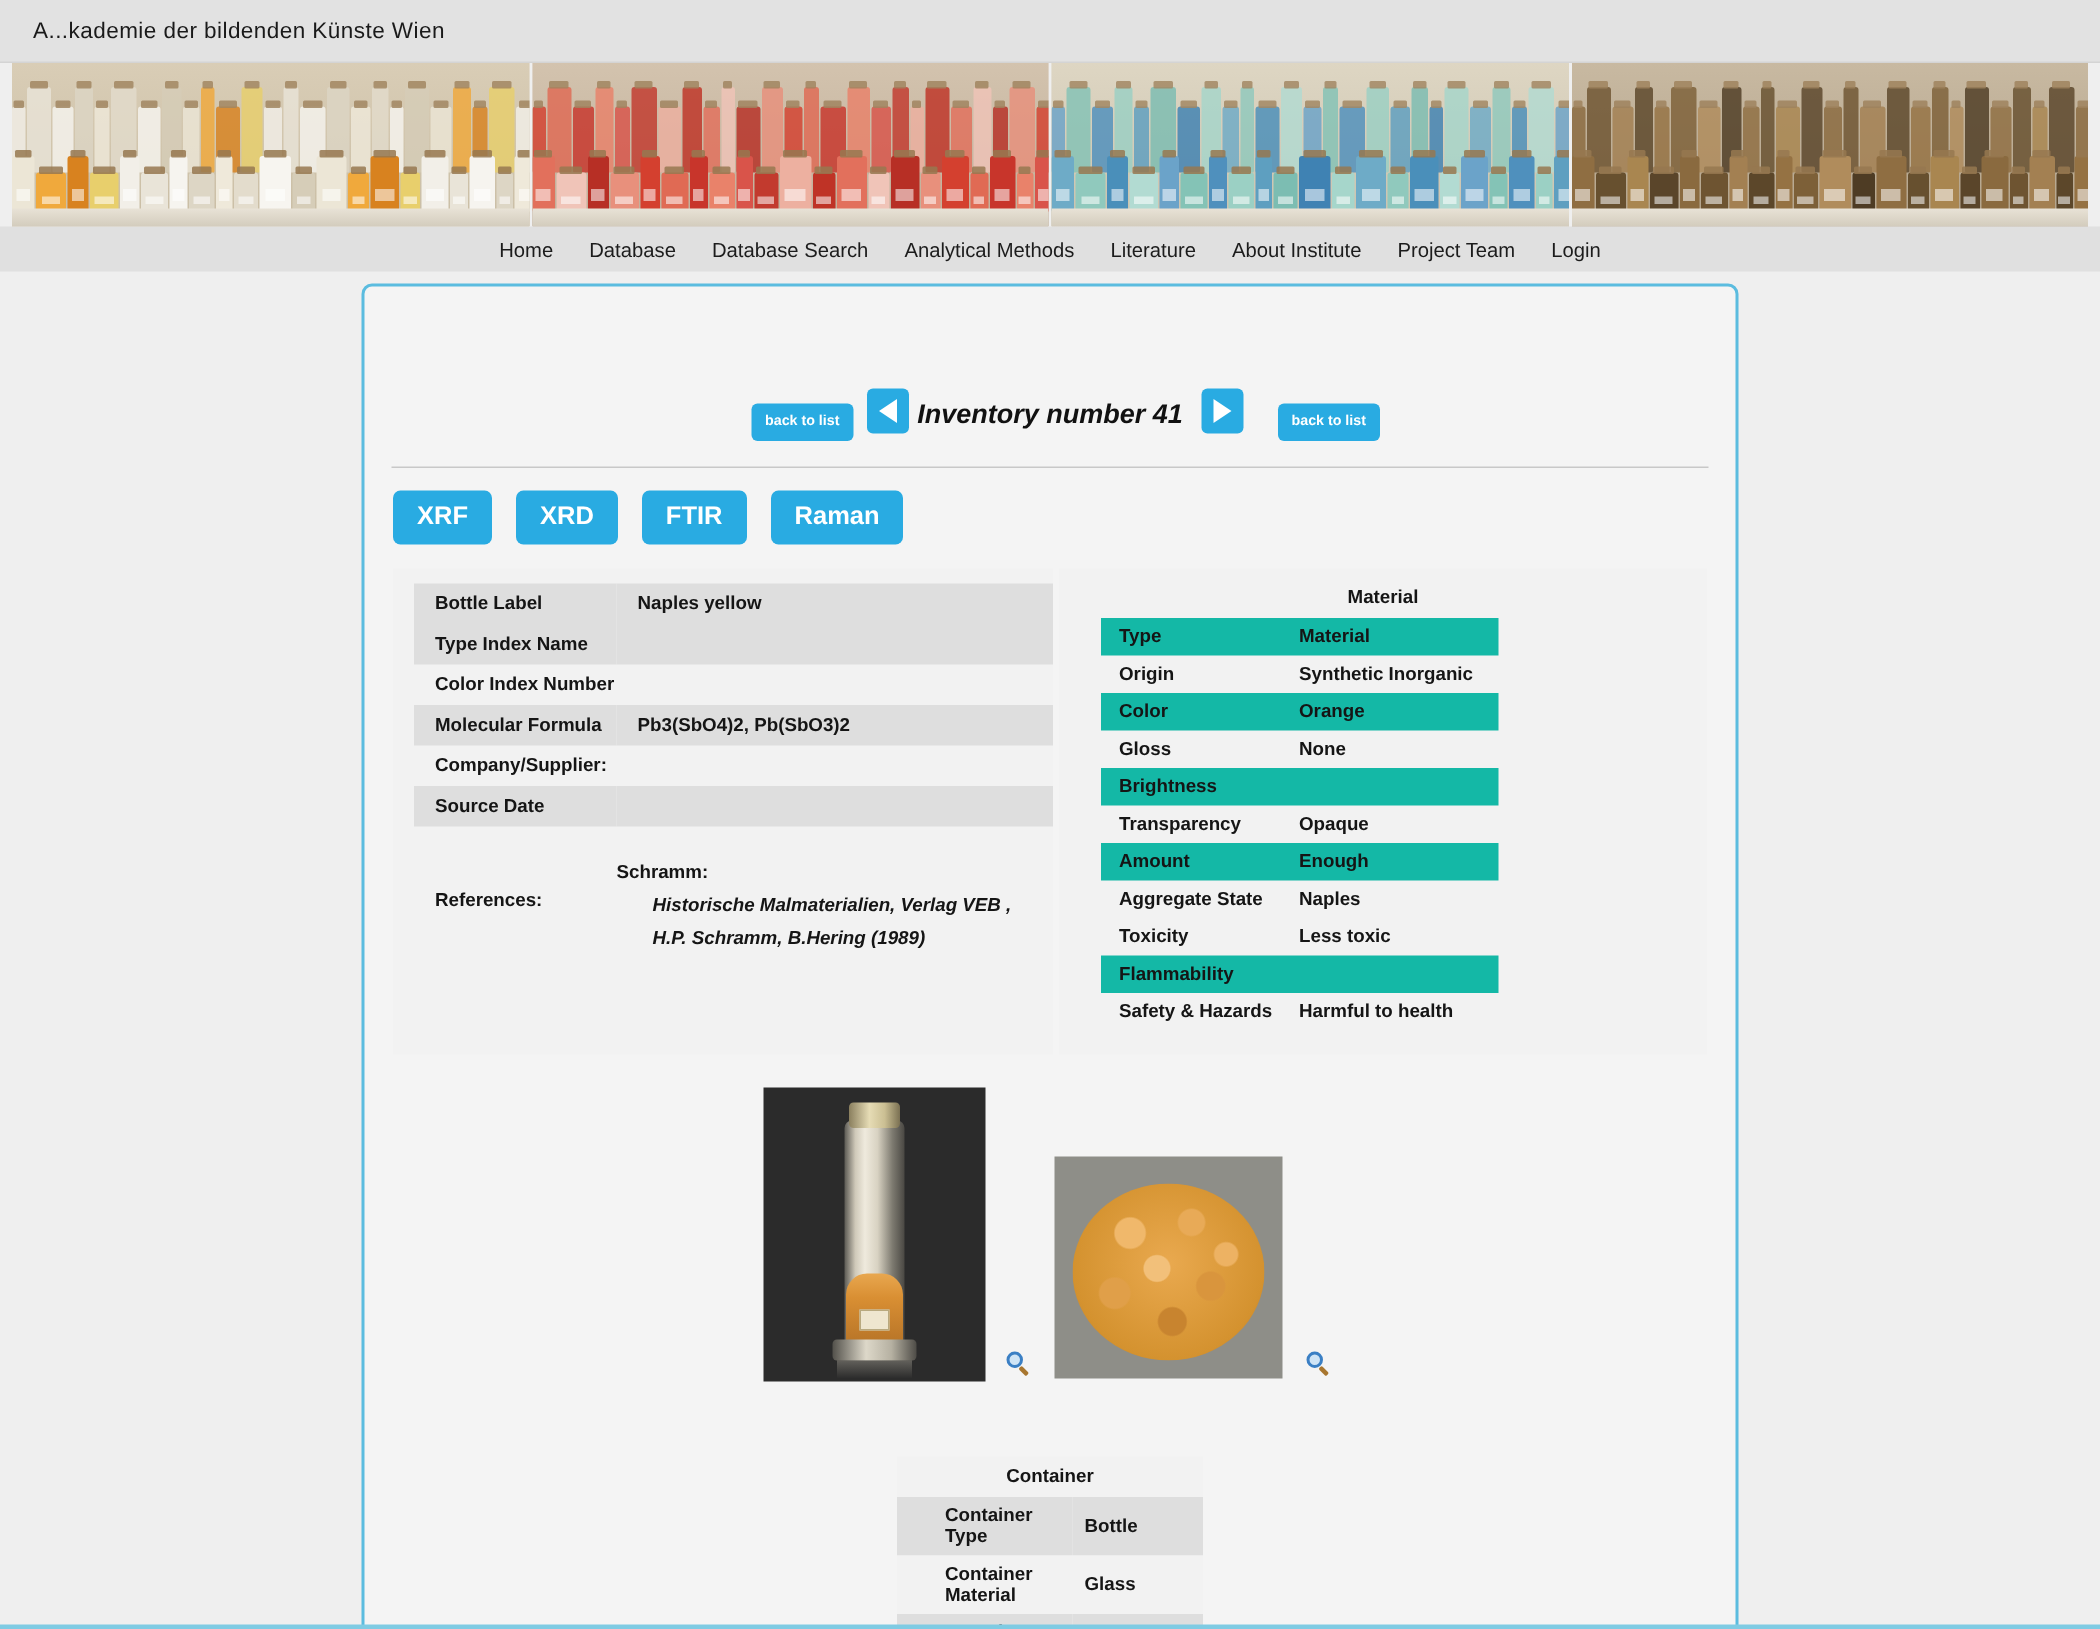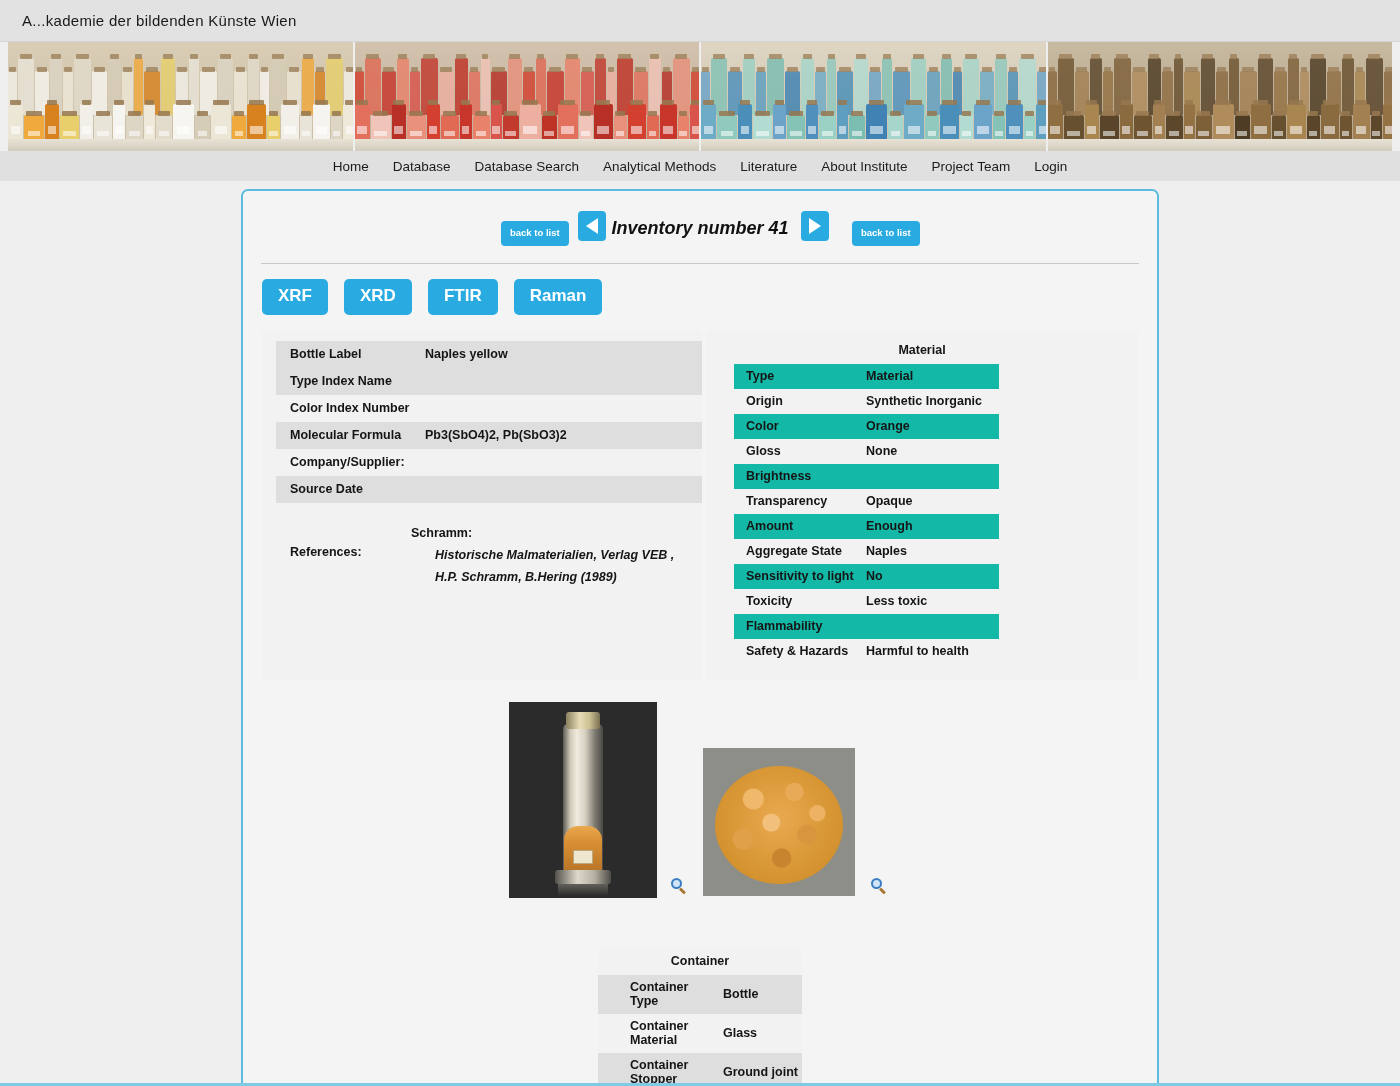--- a/index.html
+++ b/index.html
@@ -98,20 +98,21 @@
   }
 
   
   #record-topbar {
     height: 72px;
     display: flex;
     align-items: center;
     justify-content: center;
     gap: 0;
     position: relative;
+    margin-top: 48px;
   }
   .btn-backtolist {
     background: #29abe2;
     color: #ffffff;
     font-size: 9.5px;
     font-weight: bold;
     border: none;
     border-radius: 4px;
     padding: 7px 9px 8px 9px;
     cursor: pointer;
@@ -653,24 +654,20 @@
           <td class="v">Opaque</td>
               </tr>
         <tr class="odd">
           <td class="k">Amount</td>
           <td class="v">Enough</td>
               </tr>
         <tr class="even">
           <td class="k">Aggregate State</td>
           <td class="v">Naples</td>
               </tr>
-        <tr class="odd">
-          <td class="k">Sensitivity to light</td>
-          <td class="v">No</td>
-              </tr>
         <tr class="even">
           <td class="k">Toxicity</td>
           <td class="v">Less toxic</td>
               </tr>
         <tr class="odd">
           <td class="k">Flammability</td>
           <td class="v"></td>
               </tr>
         <tr class="even">
           <td class="k">Safety &amp; Hazards</td>

